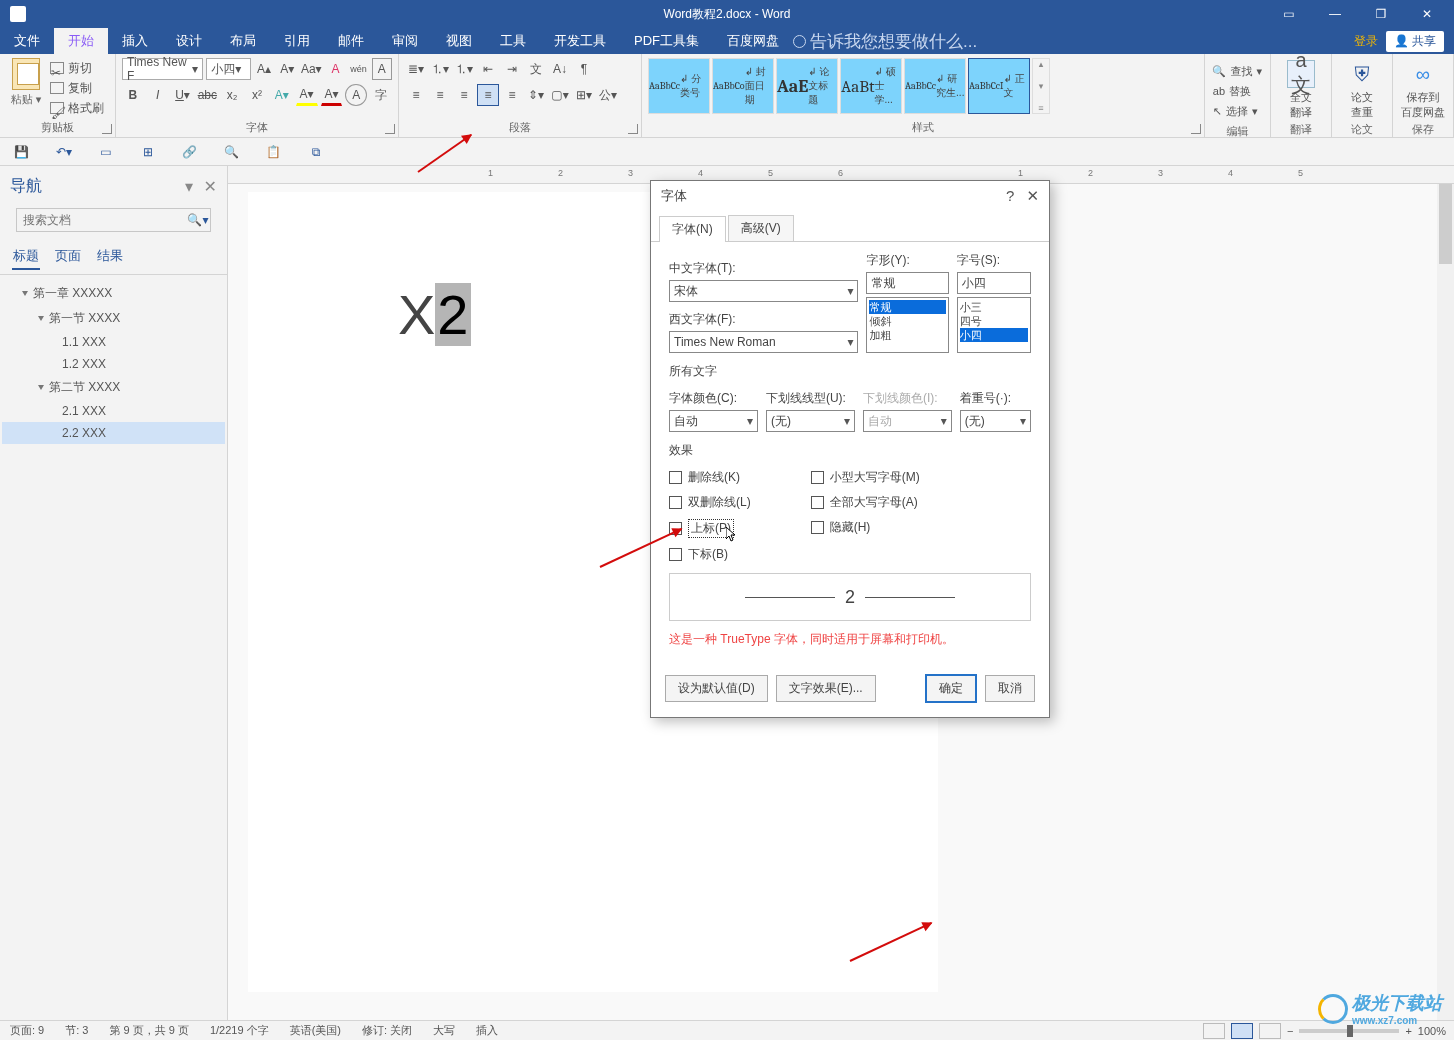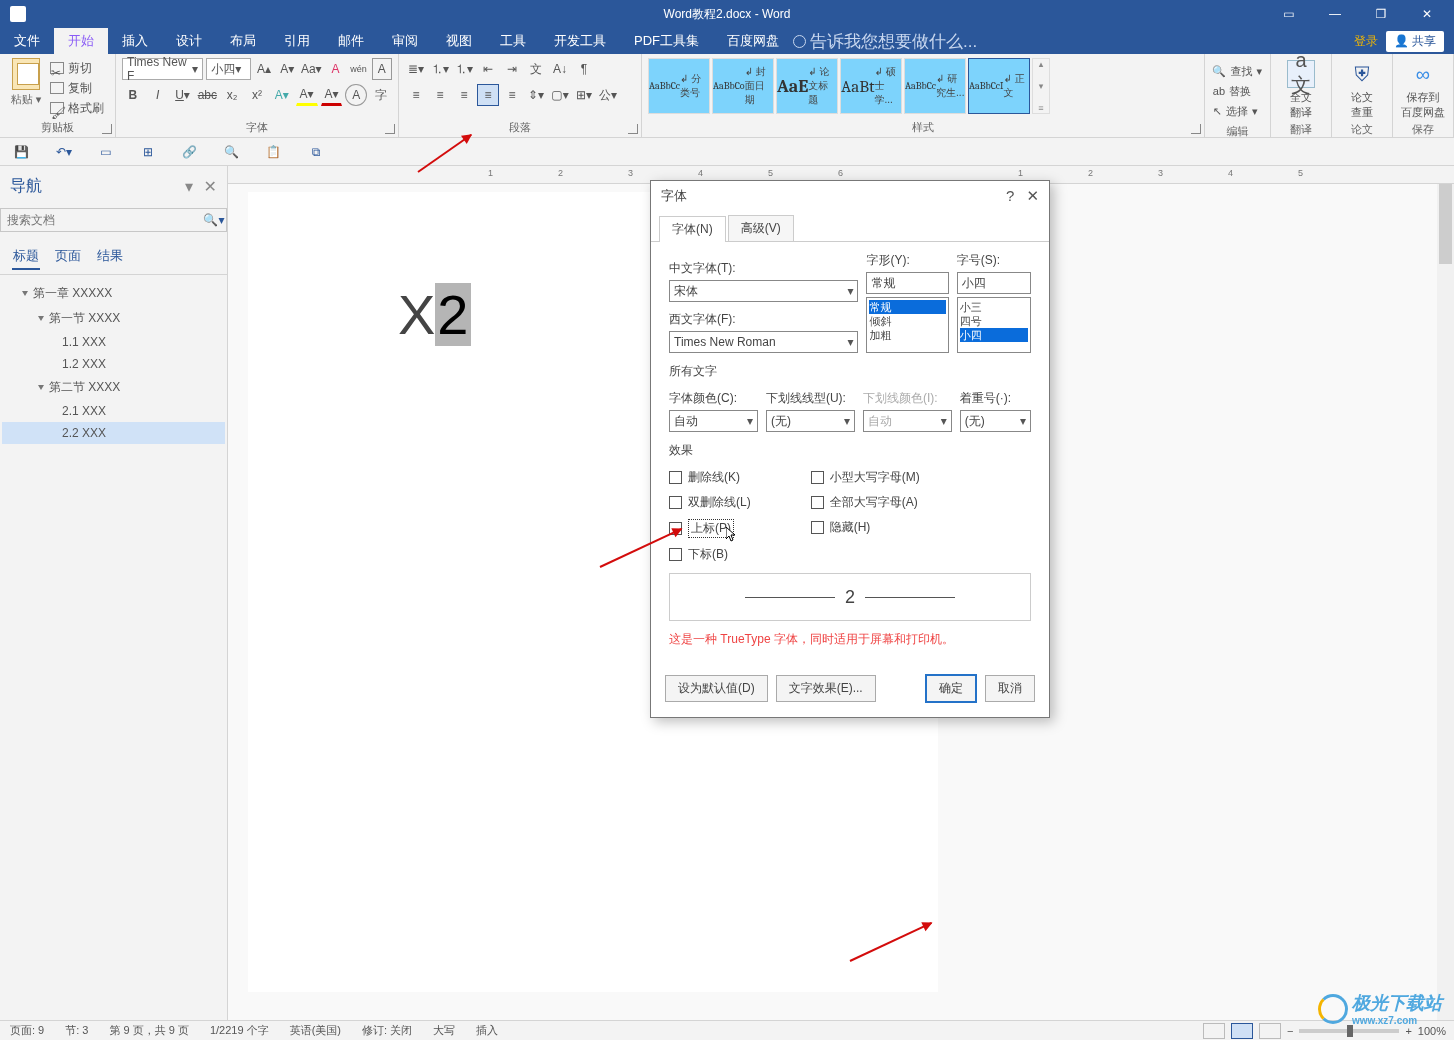--- a/index.html
+++ b/index.html
@@ -59,21 +59,21 @@
   
   .qat{height:28px;background:#f3f3f3;border-bottom:1px solid #d4d4d4;display:flex;align-items:center;gap:18px;padding-left:10px;}
   .qat .qbtn{width:24px;height:24px;display:flex;align-items:center;justify-content:center;color:#2b579a;cursor:pointer;}
   
   
   .bodyarea{display:flex;position:absolute;top:166px;bottom:20px;left:0;right:0;}
   
   
   .navpane{width:228px;border-right:1px solid #d4d4d4;background:#f3f3f3;display:flex;flex-direction:column;}
   .navhead{padding:10px 10px 5px 10px;font-size:16px;color:#2b579a;display:flex;align-items:center;justify-content:space-between;}
-  .navsearch{margin:6px 0;border:1px solid #c7c7c7;display:flex;align-items:center;height:24px;}
+  .navsearch{margin:6px 16px;border:1px solid #c7c7c7;display:flex;align-items:center;height:24px;}
   .navsearch input{border:none;outline:none;flex:1;padding:0 6px;font-size:12px;color:#888;background:transparent;}
   .navsearch .sicon{width:24px;text-align:center;color:#2b579a;cursor:pointer;}
   .navtabs{display:flex;gap:14px;padding:6px 12px 4px;border-bottom:1px solid #d4d4d4;}
   .navtabs .ntab{color:#2b579a;font-size:13px;padding:3px 1px;cursor:pointer;}
   .navtabs .ntab.active{border-bottom:2px solid #2b579a;}
   .navtree{flex:1;padding:6px 2px;font-size:12px;color:#555;}
   .navtree .nitem{padding:4px 6px 4px 20px;cursor:pointer;display:flex;align-items:center;}
   .navtree .lvl2{padding-left:36px;}
   .navtree .lvl3{padding-left:60px;}
   .navtree .sel{background:#d0e2f7;}

